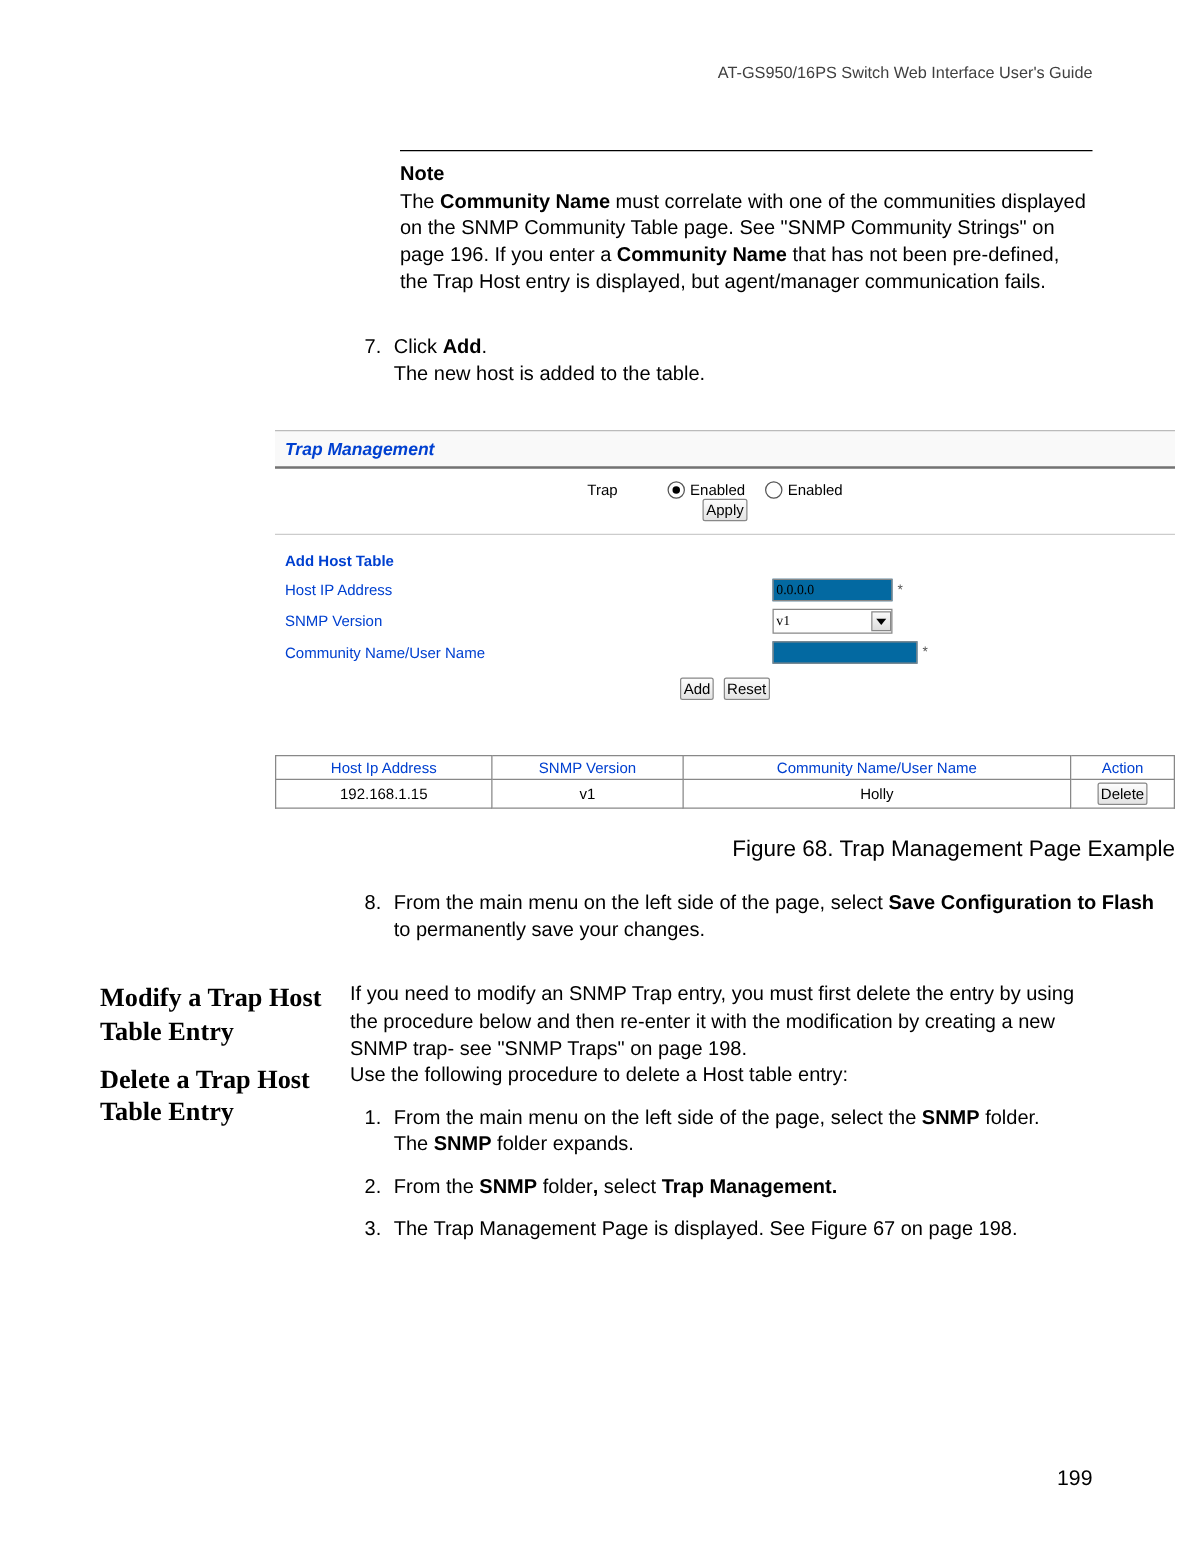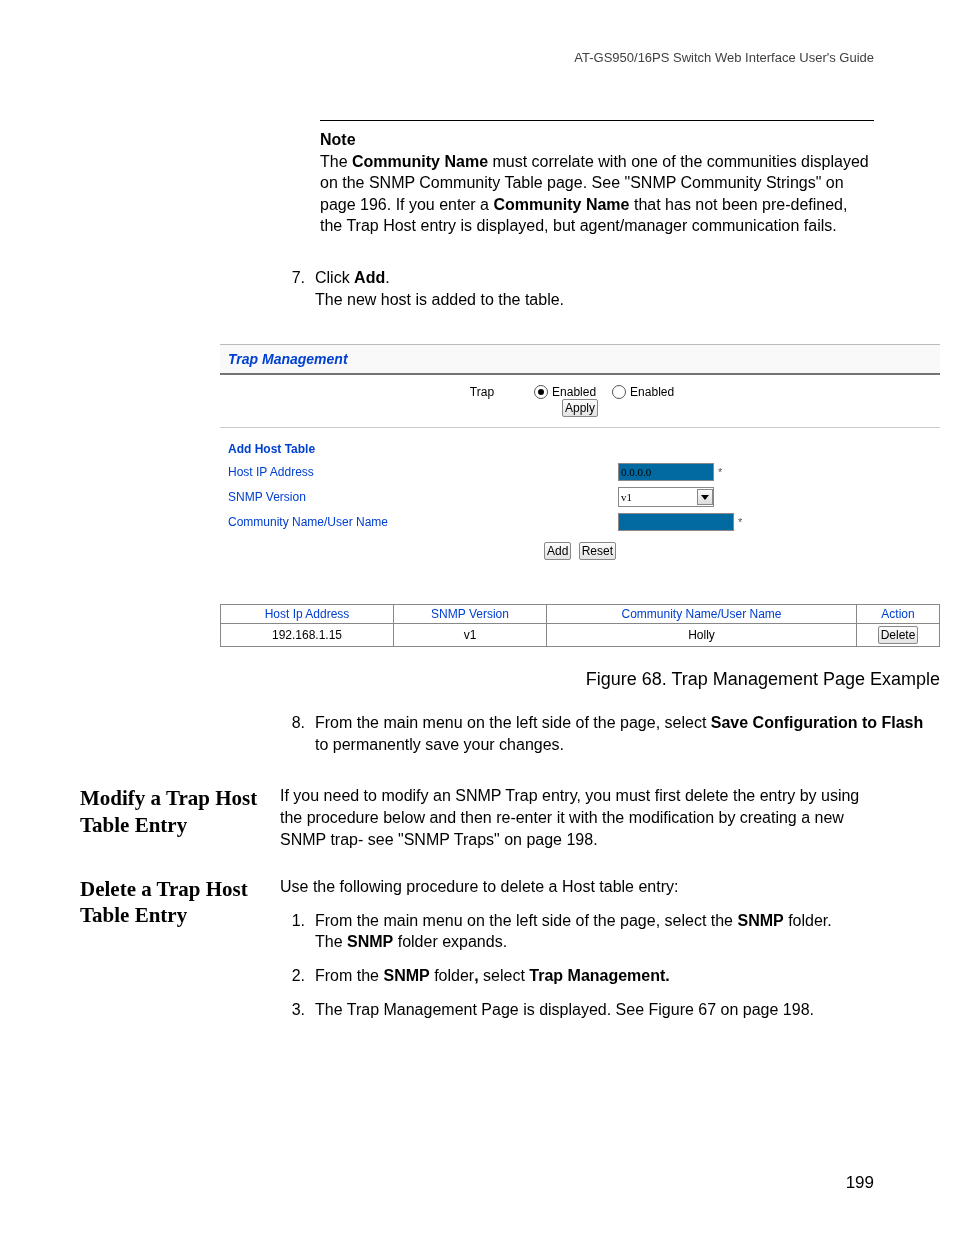--- a/index.html
+++ b/index.html
@@ -252,21 +252,21 @@
     </div>
   </div>
 
   <div class="row" style="margin-top:26px;">
     <div class="left-col">
       <div class="side-heading">Modify a Trap Host Table Entry</div>
     </div>
     <div class="main-col body-text">If you need to modify an SNMP Trap entry, you must first delete the entry by using the procedure below and then re-enter it with the modification by creating a new SNMP trap- see "SNMP Traps" on page 198.</div>
   </div>
 
-  <div class="row" style="margin-top:26px;">
+  <div class="row" style="">
     <div class="left-col">
       <div class="side-heading">Delete a Trap Host Table Entry</div>
     </div>
     <div class="main-col">
       <div class="body-text">Use the following procedure to delete a Host table entry:</div>
 
       <div class="step body-text" style="margin-top:12px;">
         <div class="num">1.</div>
         <div class="txt">
           <span>From the main menu on the left side of the page, select the </span><span class="bold">SNMP</span><span> folder.</span>

